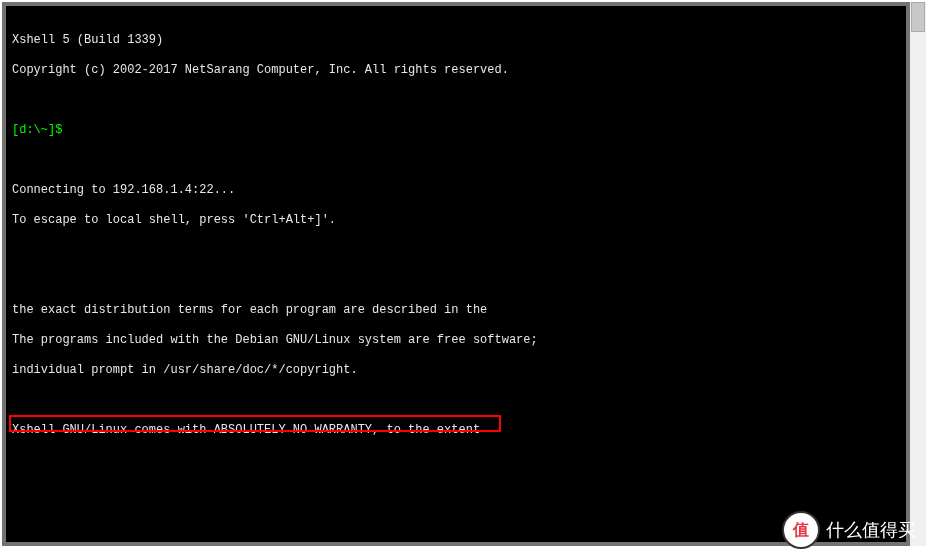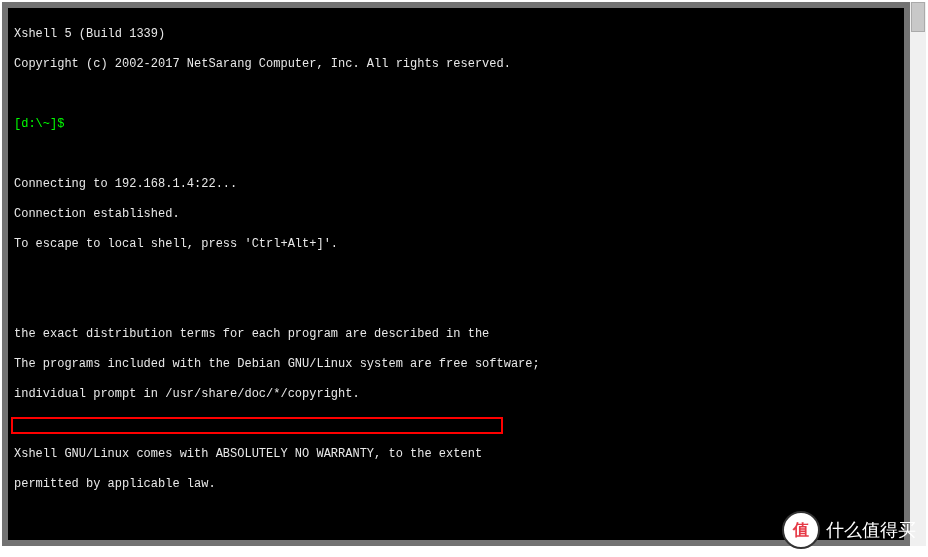--- a/index.html
+++ b/index.html
@@ -10,27 +10,27 @@
       overflow: hidden;
       position: relative;
       font-family: Consolas, "Courier New", monospace;
     }
     .terminal {
       background: #000;
       color: #e0e0e0;
       width: 908px;
       height: 544px;
       margin: 2px;
-      padding: 4px 6px;
+      padding: 12px 6px;
       font-size: 12px;
       line-height: 15px;
       white-space: pre;
       overflow: hidden;
       position: relative;
-      border: 6px solid #737373;
+      border: 4px solid #737373;
     }
     .scrollbar {
       position: absolute;
       right: 2px;
       top: 2px;
       width: 16px;
       height: 544px;
       background: #f0f0f0;
     }
     .scrollbar-thumb {
@@ -81,30 +81,28 @@
 </head>
 <body>
 
 <div class="terminal">
 <span class="row white">Xshell 5 (Build 1339)</span>
 <span class="row white">Copyright (c) 2002-2017 NetSarang Computer, Inc. All rights reserved.</span>
 <span class="row"> </span>
 <span class="row"><span class="prompt-green">[d:\~]$</span></span>
 <span class="row"> </span>
 <span class="row white">Connecting to 192.168.1.4:22...</span>
-<span class="row white">Connection established.</span>
 <span class="row white">To escape to local shell, press 'Ctrl+Alt+]'.</span>
 <span class="row"> </span>
 <span class="row"> </span>
 <span class="row white">the exact distribution terms for each program are described in the</span>
 <span class="row white">The programs included with the Debian GNU/Linux system are free software;</span>
 <span class="row white">individual prompt in /usr/share/doc/*/copyright.</span>
 <span class="row"> </span>
 <span class="row white">Xshell GNU/Linux comes with ABSOLUTELY NO WARRANTY, to the extent</span>
-<span class="row white">permitted by applicable law.</span>
 
 
 
 
 
 
 
 
 
 

